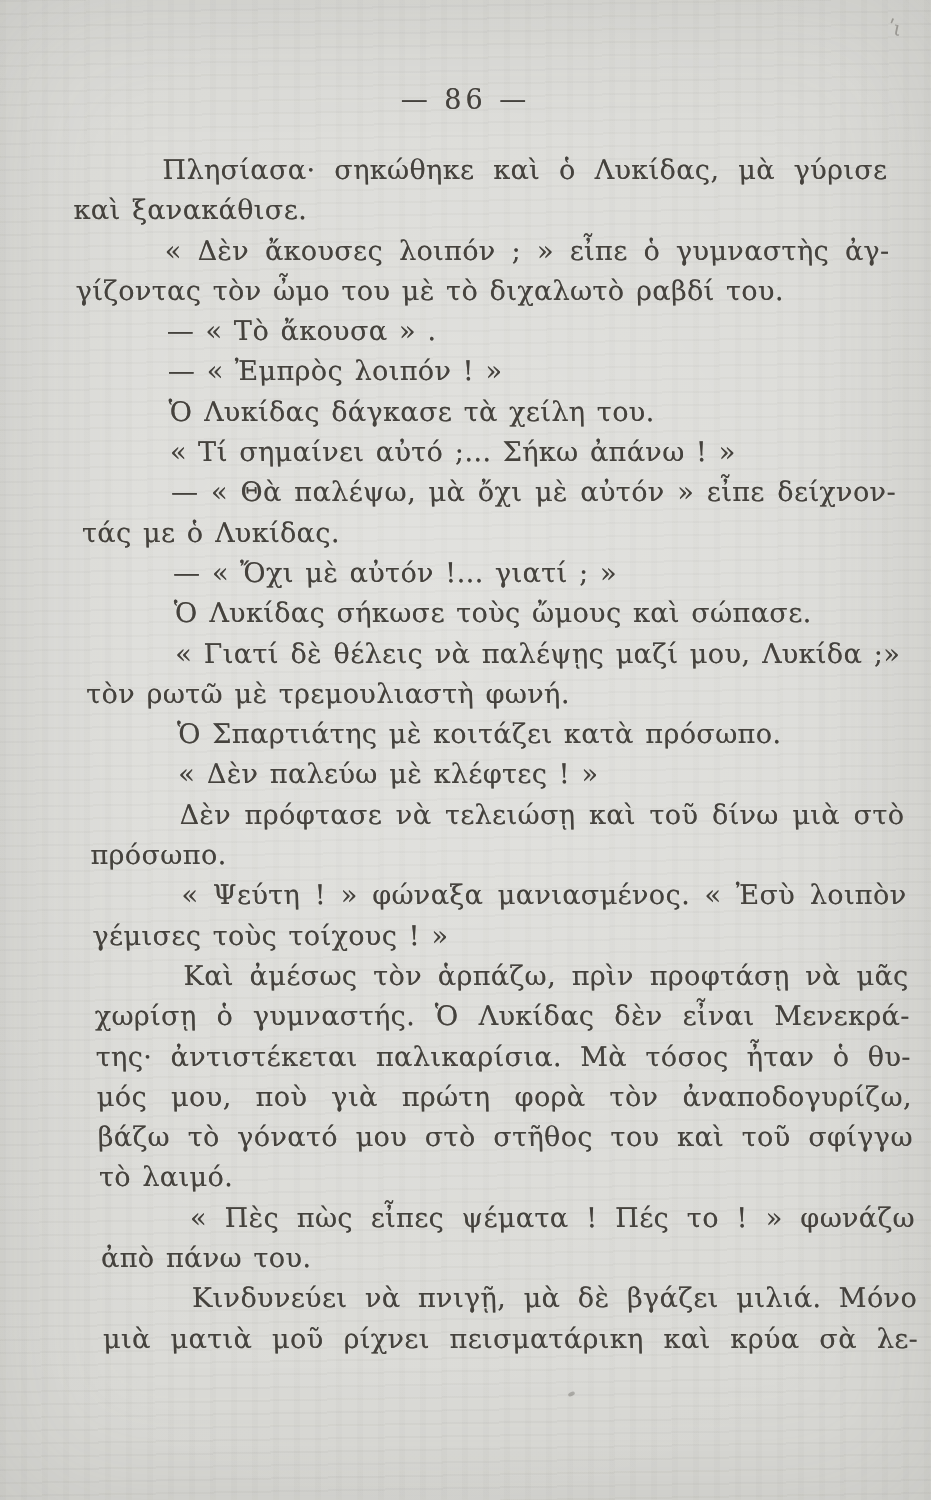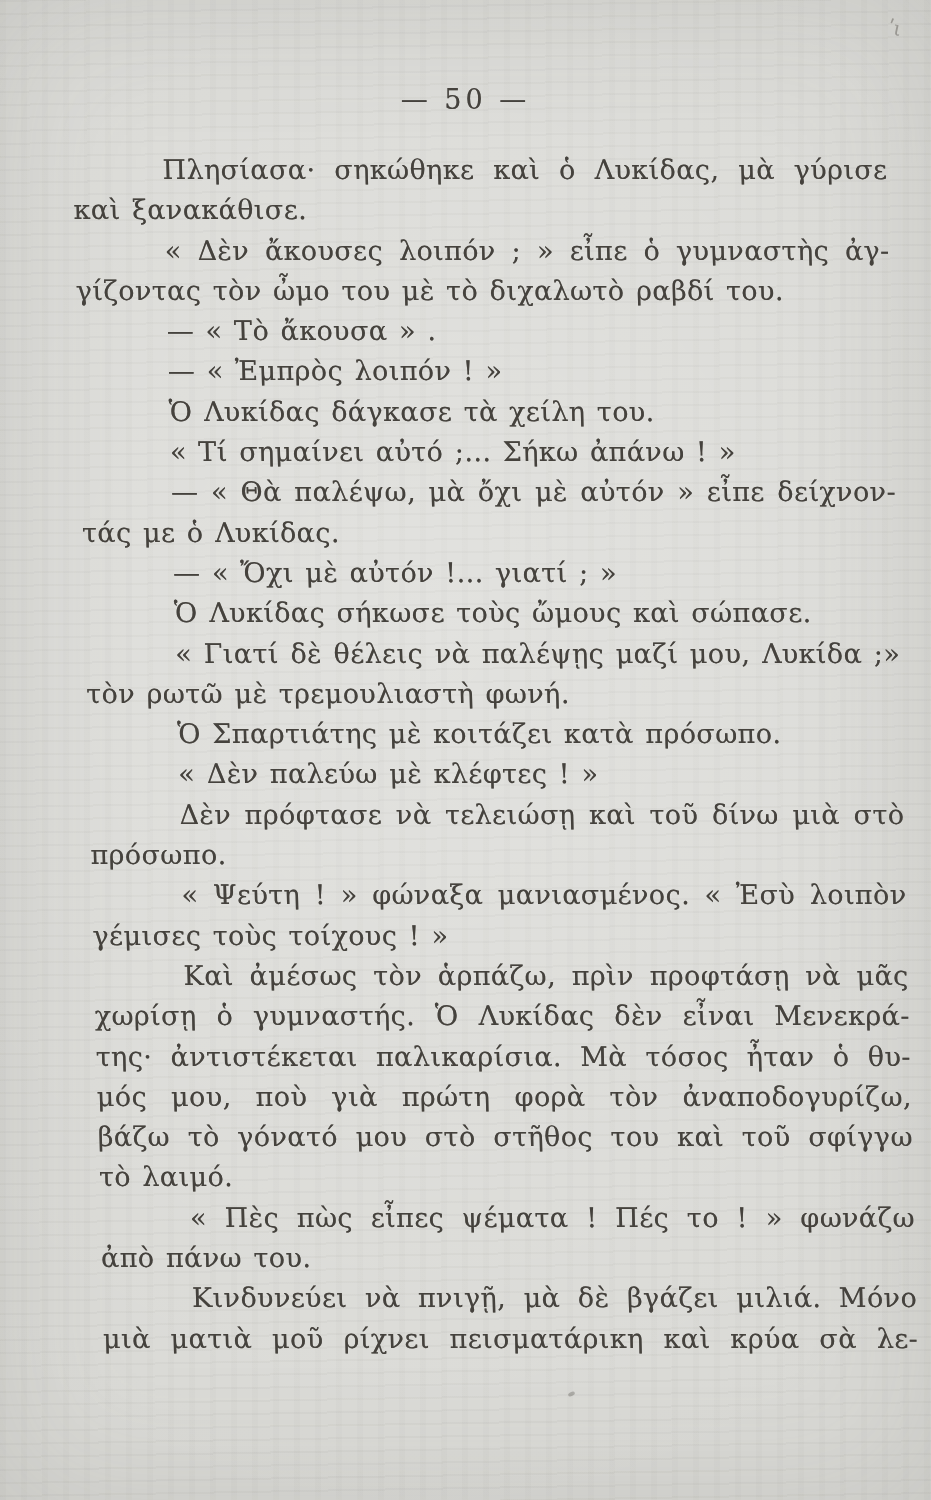--- a/index.html
+++ b/index.html
@@ -85,21 +85,21 @@
     height: 4px;
     border-radius: 50%;
     background: rgba(69,66,61,0.30);
     transform: rotate(-25deg);
   }
 </style>
 </head>
 <body>
 
 <div class="page">
-  <div class="page-number">— 50 —</div>
+  <div class="page-number">— 86 —</div>
 
   <div class="scan-artifact-corner">ʹι</div>
 
   <div class="text-block">
       <div class="line ind just">Πλησίασα· σηκώθηκε καὶ ὁ Λυκίδας, μὰ γύρισε</div>
       <div class="line">καὶ ξανακάθισε.</div>
       <div class="line ind just">« Δὲν ἄκουσες λοιπόν ; » εἶπε ὁ γυμναστὴς ἀγ-</div>
       <div class="line">γίζοντας τὸν ὦμο του μὲ τὸ διχαλωτὸ ραβδί του.</div>
       <div class="line ind">— « Τὸ ἄκουσα » .</div>
       <div class="line ind">— « Ἐμπρὸς λοιπόν ! »</div>

